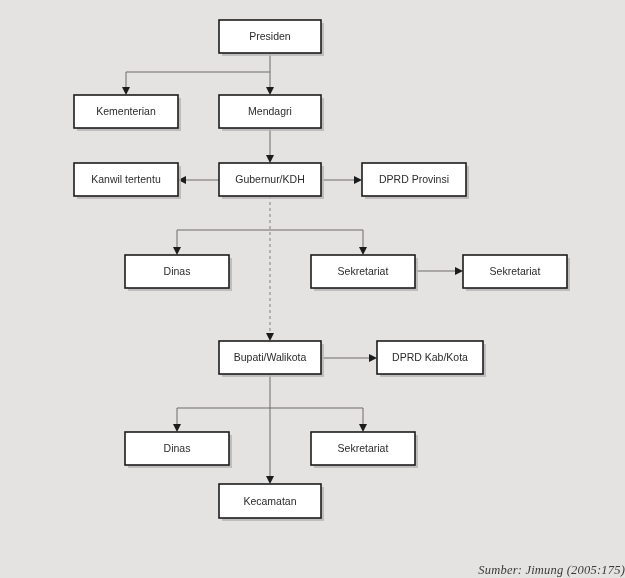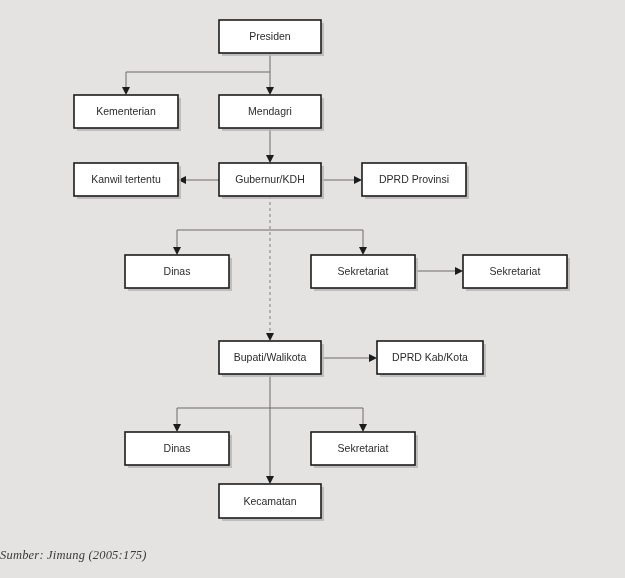--- a/index.html
+++ b/index.html
@@ -53,22 +53,22 @@
     fill: none;
     stroke-dasharray: 3 3;
   }
   .arrow-head {
     fill: #1c1c1c;
   }
   .caption {
     position: absolute;
     left: 0;
     right: 0;
-    top: 548px;
-    text-align: left;
+    top: 563px;
+    text-align: right;
     font-family: "Liberation Serif", serif;
     font-style: italic;
     font-size: 12.5px;
     color: #3a3a3a;
     letter-spacing: 0.2px;
   }
 </style>
 </head>
 <body>
 

